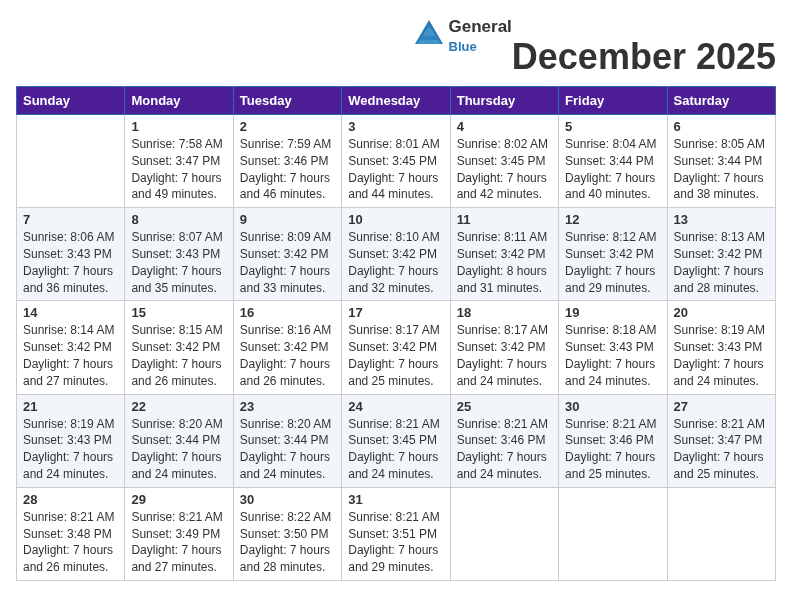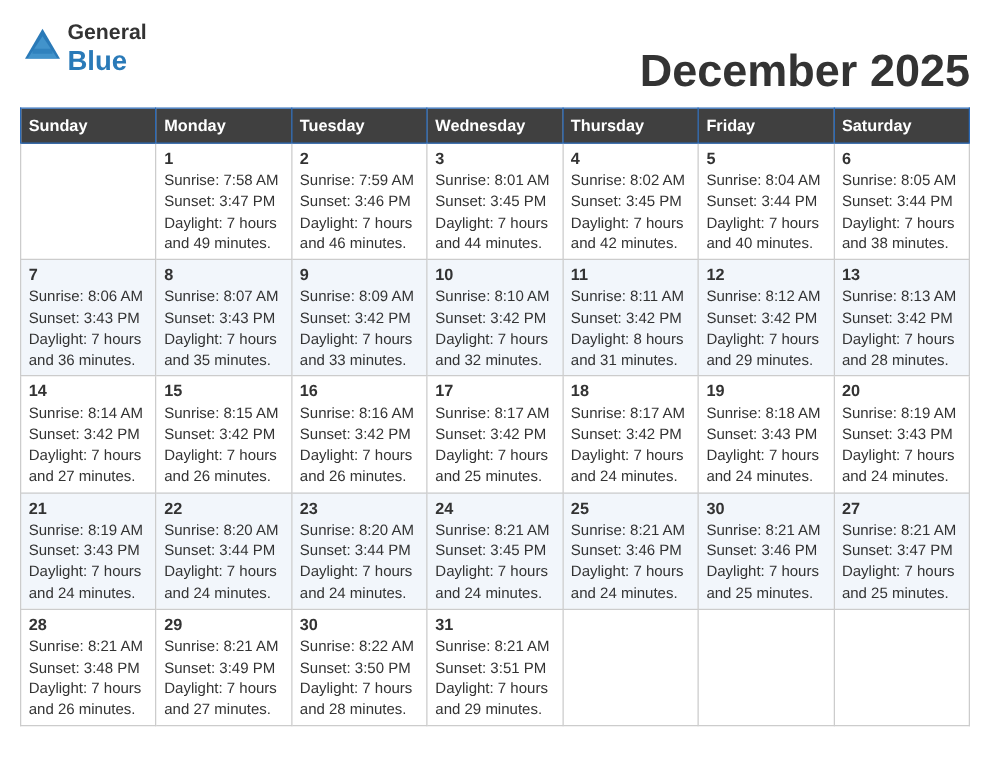--- a/index.html
+++ b/index.html
@@ -6,21 +6,21 @@
     body {
       font-family: Arial, sans-serif;
       background: #fff;
       width: 792px;
       min-height: 612px;
       padding: 16px;
     }
     .header-row {
       display: flex;
       align-items: flex-start;
-      justify-content: space-between;
+      justify-content: flex-end;
       margin-bottom: 4px;
     }
     .logo {
       display: flex;
       align-items: center;
       gap: 2px;
     }
     .title-block {
       text-align: right;
     }
@@ -35,21 +35,21 @@
       color: #555;
       margin-top: 2px;
     }
     .calendar {
       width: 100%;
       border-collapse: collapse;
       margin-top: 8px;
       font-size: 11px;
     }
     .calendar thead th {
-      background-color: #404040;
+      background-color: #4c1d95;
       color: #fff;
       text-align: left;
       padding: 6px 6px;
       font-size: 13px;
       font-weight: bold;
       border: 1px solid #2a6ab8;
     }
     .calendar tbody td {
       border: 1px solid #ccc;
       padding: 4px 6px;
@@ -89,21 +89,21 @@
   <div class="logo">
     <div>
       <svg width="36" height="36" viewBox="0 0 36 36">
         <polygon points="18,4 32,28 4,28" fill="#2a7ab8"></polygon>
         <polygon points="18,10 30,28 6,28" fill="#5aabde" opacity="0.5"></polygon>
         <rect x="10" y="20" width="16" height="4" fill="#2a7ab8" opacity="0.7"></rect>
       </svg>
     </div>
     <div>
       <span style="font-size:17px;font-weight:bold;color:#333;">General</span><br>
-      <span style="font-size:22px;font-weight:bold;color:#2a7ab8;">Blue</span>
+      <span style="font-size:13px;font-weight:bold;color:#2a7ab8;">Blue</span>
     </div>
   </div>
   <div class="title-block">
     <div class="month-title">December 2025</div>
   </div>
 </div>
 
 <table class="calendar">
   <thead>
     <tr>

